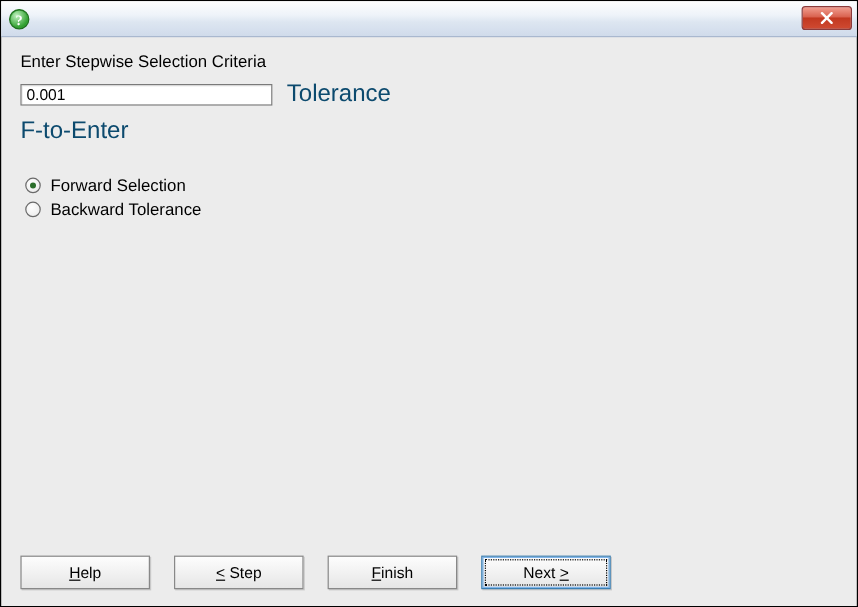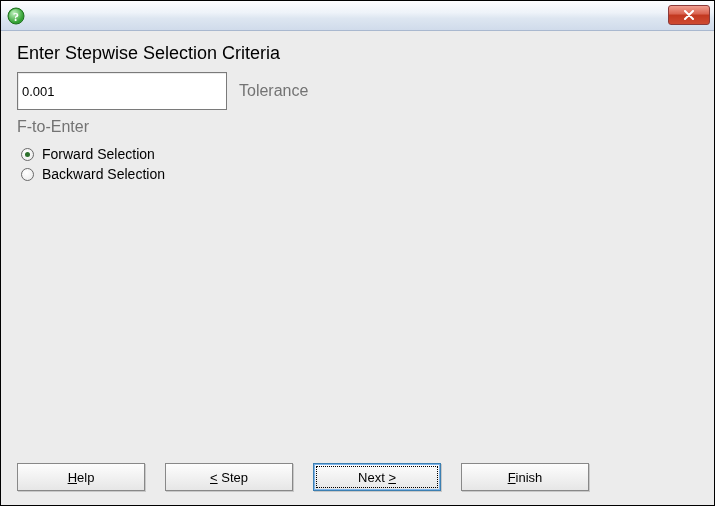--- a/index.html
+++ b/index.html
@@ -53,47 +53,47 @@
     cursor: pointer;
   }
   .close-btn svg { display:block; }
   .content {
     flex: 1;
     padding: 10px 16px 0 16px;
     display: flex;
     flex-direction: column;
   }
   .heading {
-    font-size: 18px;
+    font-size: 14px;
     color: #000;
     margin-bottom: 8px;
     margin-top: 2px;
   }
   .field-row {
     display: flex;
     align-items: center;
     gap: 12px;
     margin-bottom: 8px;
   }
   .text-input {
     width: 210px;
-    height: 38px;
+    height: 18px;
     border: 1px solid #7a7a7a;
     background: #fff;
     font-family: Tahoma, Arial, sans-serif;
     font-size: 13px;
     padding: 2px 4px;
     box-shadow: inset 1px 1px 0 rgba(0,0,0,0.08);
   }
   .field-label {
-    font-size: 16px;
-    color: #737373;
+    font-size: 20px;
+    color: #0c4a6e;
   }
   .radio-group {
-    margin-top: 2px;
+    margin-top: 17px;
     margin-left: 4px;
   }
   .radio-row {
     display: flex;
     align-items: center;
     gap: 8px;
     margin-bottom: 4px;
     cursor: pointer;
   }
   .radio-dot {
@@ -109,21 +109,21 @@
     background: #2b6f2b;
   }
   .radio-label { font-size: 14px; }
   .button-bar {
     display: flex;
     gap: 20px;
     padding: 10px 16px 14px 16px;
     justify-content: flex-start;
   }
   .wiz-btn {
-    width: 128px;
+    width: 108px;
     height: 28px;
     border: 1px solid #888;
     background: linear-gradient(to bottom, #fdfdfd, #e6e6e6);
     font-family: Tahoma, Arial, sans-serif;
     font-size: 13px;
     cursor: pointer;
     box-shadow: 1px 1px 0 rgba(0,0,0,0.15);
     position: relative;
   }
   .wiz-btn .u { text-decoration: underline; }
@@ -173,35 +173,35 @@
     </div>
 
 
     <div class="radio-group">
       <div class="radio-row">
         <span class="radio-dot checked"></span>
         <span class="radio-label">Forward Selection</span>
       </div>
       <div class="radio-row">
         <span class="radio-dot"></span>
-        <span class="radio-label">Backward Selection</span>
+        <span class="radio-label">Backward Tolerance</span>
       </div>
     </div>
 
     <div style="flex:1"></div>
   </div>
 
   <div class="button-bar">
     <button class="wiz-btn">
       <span></span><span class="u">H</span><span>elp</span>
     </button>
     <button class="wiz-btn">
       <span></span><span class="u">&lt;</span><span> Step</span>
     </button>
+    <button class="wiz-btn">
+      <span></span><span class="u">F</span><span>inish</span>
+    </button>
     <button class="wiz-btn default">
       <span>Next </span><span class="u">&gt;</span><span></span>
     </button>
-    <button class="wiz-btn">
-      <span></span><span class="u">F</span><span>inish</span>
-    </button>
   </div>
 
 </div>
 
 </body></html>

